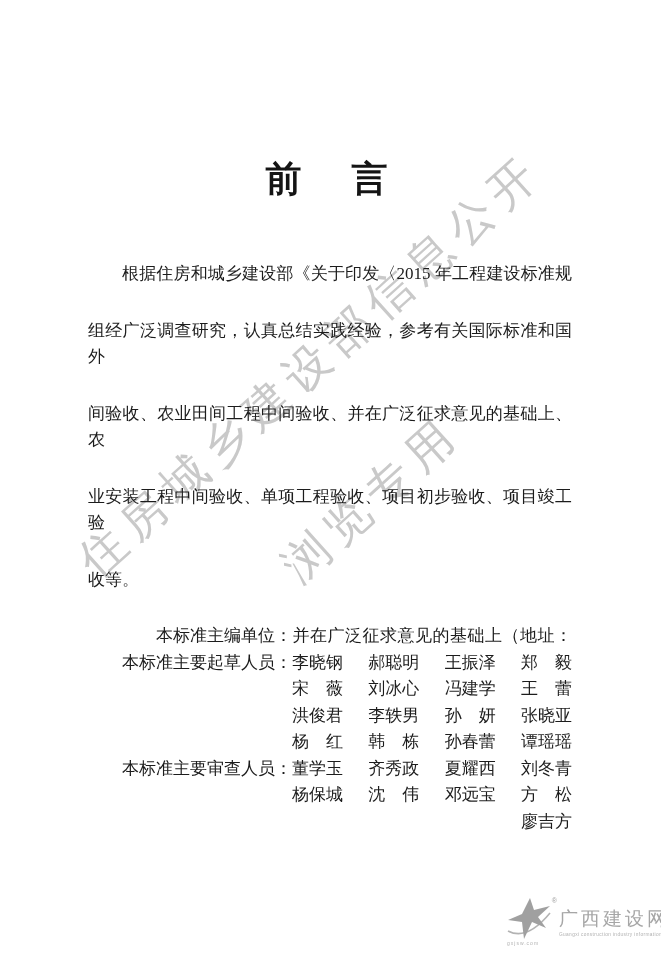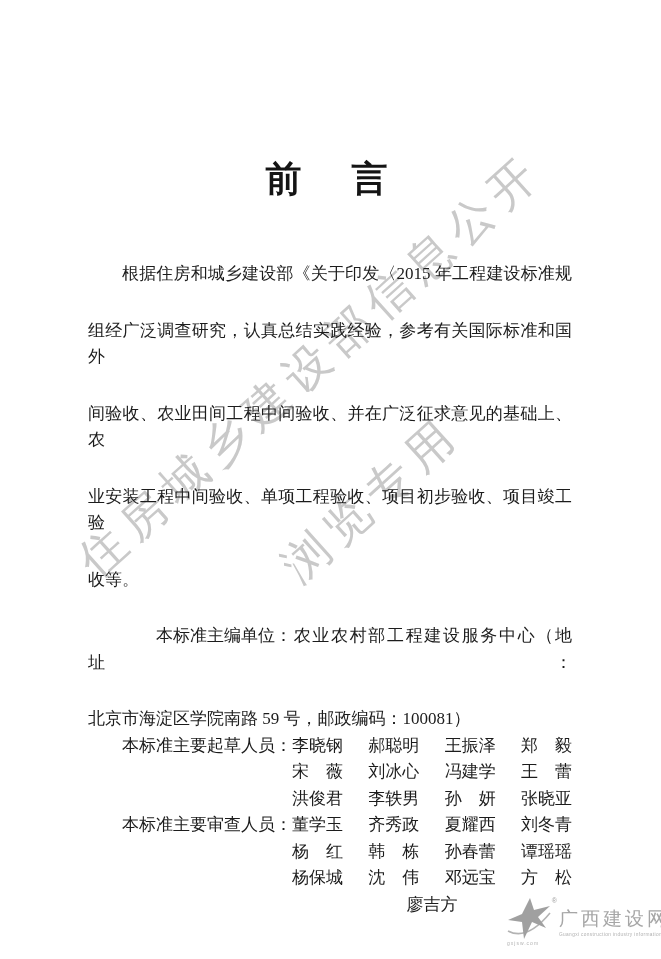--- a/index.html
+++ b/index.html
@@ -57,21 +57,21 @@
     width:170px;
     text-align:justify;
     text-align-last:justify;
     white-space:nowrap;
   }
   
   .nline{display:flex;padding-left:34px;}
   .nlabel{flex:0 0 170px;white-space:nowrap;}
   .nline.cont{padding-left:204px;}
   .ncols{flex:1;display:flex;justify-content:space-between;}
-  .ncols.single{justify-content:center;}
+  .ncols.single{justify-content:flex-end;}
   .nm{white-space:nowrap;}
   
   .logo{
     position:absolute;
     left:503px;top:895px;
     width:152px;height:56px;
     display:flex;
     align-items:flex-start;
     justify-content:space-between;
   }
@@ -124,23 +124,22 @@
 
     <div class="line indent fill">根据住房和城乡建设部《关于印发〈2015 年工程建设标准规</div>
     <div class="line fill">组经广泛调查研究，认真总结实践经验，参考有关国际标准和国外</div>
 
     <div class="line fill">间验收、农业田间工程中间验收、并在广泛征求意见的基础上、农</div>
     <div class="line fill">业安装工程中间验收、单项工程验收、项目初步验收、项目竣工验</div>
     <div class="line">收等。</div>
 
 
     <div class="line indent fill">
-      <span class="splabel">本标准主编单位：</span><span>农业农村部工程建设服务中心（地址：</span>
-    </div>
-    <div class="line">北京市海淀区学院南路 59 号，邮政编码：100081）</div>
+      <span class="splabel">本标准主编单位：</span><span>并在广泛征求意见的基础上（地址：</span>
+    </div>
 
     <div class="nline">
       <span class="nlabel">本标准主要起草人员：</span>
       <span class="ncols">
         <span class="nm">李晓钢</span>
         <span class="nm">郝聪明</span>
         <span class="nm">王振泽</span>
         <span class="nm">郑　毅</span>
       </span>
     </div>
@@ -153,36 +152,36 @@
       </span>
     </div>
     <div class="nline cont">
       <span class="ncols">
         <span class="nm">洪俊君</span>
         <span class="nm">李轶男</span>
         <span class="nm">孙　妍</span>
         <span class="nm">张晓亚</span>
       </span>
     </div>
+    <div class="nline cont">
+      <span class="ncols">
+        <span class="nm">杨　红</span>
+        <span class="nm">韩　栋</span>
+        <span class="nm">孙春蕾</span>
+        <span class="nm">谭瑶瑶</span>
+      </span>
+    </div>
+
     <div class="nline">
       <span class="nlabel">本标准主要审查人员：</span>
       <span class="ncols">
         <span class="nm">董学玉</span>
         <span class="nm">齐秀政</span>
         <span class="nm">夏耀西</span>
         <span class="nm">刘冬青</span>
-      </span>
-    </div>
-
-    <div class="nline cont">
-      <span class="ncols">
-        <span class="nm">杨　红</span>
-        <span class="nm">韩　栋</span>
-        <span class="nm">孙春蕾</span>
-        <span class="nm">谭瑶瑶</span>
       </span>
     </div>
     <div class="nline cont">
       <span class="ncols">
         <span class="nm">杨保城</span>
         <span class="nm">沈　伟</span>
         <span class="nm">邓远宝</span>
         <span class="nm">方　松</span>
       </span>
     </div>

